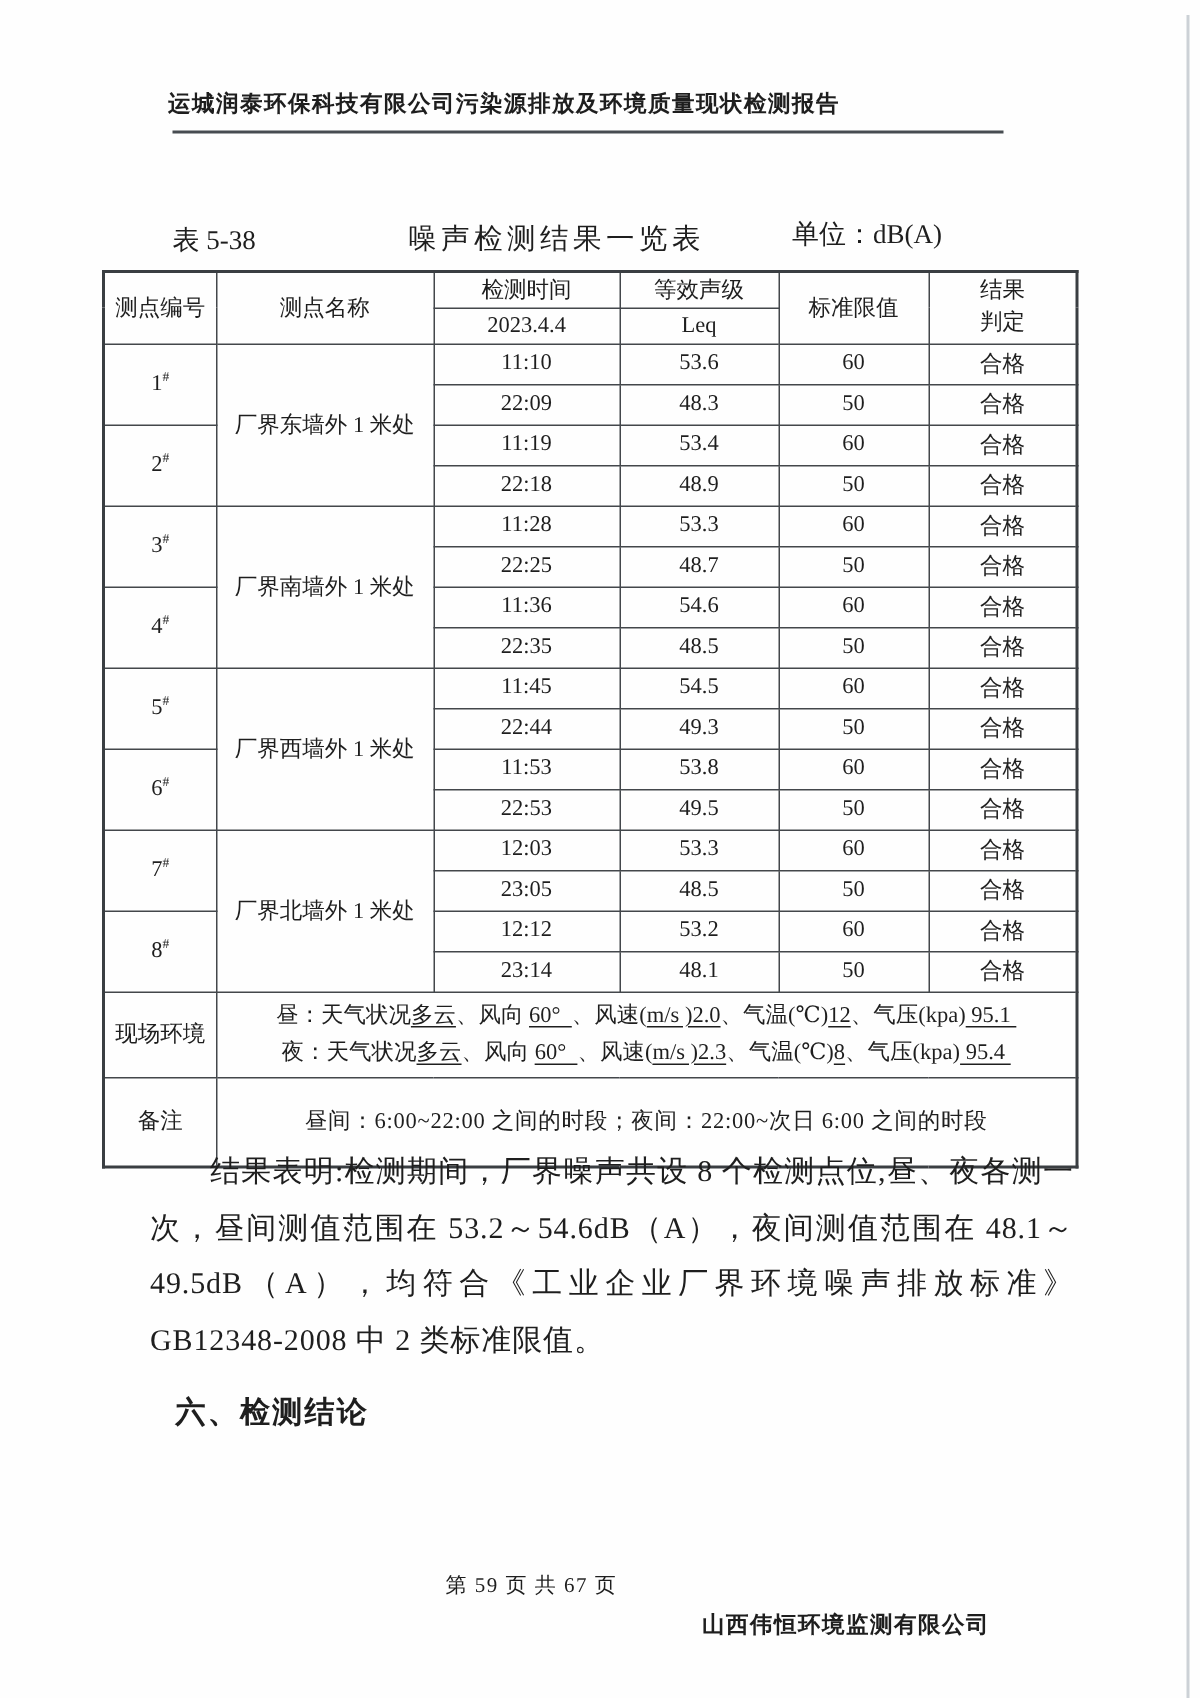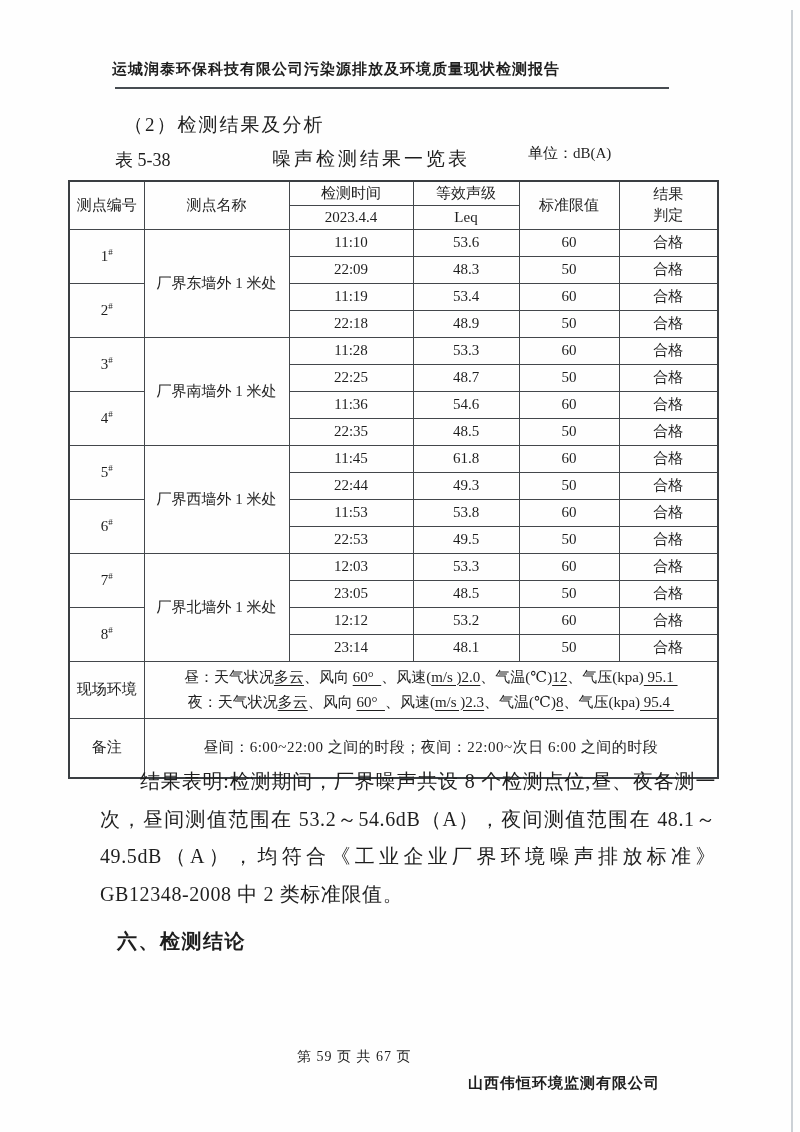--- a/index.html
+++ b/index.html
@@ -9,21 +9,21 @@
   .edge-right { position:absolute; left:791px; top:10px; width:2px; height:1122px; background:#ccd1d6; }
 
   .doc-header { position:absolute; top:60px; left:0; width:672px; text-align:center;
                 font-size:15px; font-weight:700; letter-spacing:1px; }
   .header-rule { position:absolute; top:87px; left:115px; width:554px; height:2px; background:#474c51; }
 
   .section-title { position:absolute; top:112px; left:124px; font-size:19px; letter-spacing:2px; }
 
   .tbl-label { position:absolute; top:148px; left:115px; font-size:18px; }
   .tbl-title { position:absolute; top:146px; left:272px; font-size:19px; letter-spacing:3px; }
-  .tbl-unit  { position:absolute; top:144px; left:528px; font-size:15px; }
+  .tbl-unit  { position:absolute; top:144px; left:528px; font-size:18px; }
 
   table.noise { position:absolute; top:180px; left:68px; width:649px;
                 border-collapse:collapse; table-layout:fixed;
                 border:2px solid #3a3e42; }
   table.noise td { border:1px solid #43474b; text-align:center; vertical-align:middle;
                    font-size:15px; padding:0 2px; overflow:hidden; }
   tr.hdr td { font-size:15px; }
   tr.h24 { height:24px; }
   tr.d27 { height:27px; }
   tr.env-row { height:57px; }
@@ -45,21 +45,20 @@
 </style>
 </head>
 <body>
 
 <div class="page">
   <div class="edge-right"></div>
 
   <div class="doc-header">运城润泰环保科技有限公司污染源排放及环境质量现状检测报告</div>
   <div class="header-rule"></div>
 
-  <div class="section-title">（2）检测结果及分析</div>
 
   <div class="tbl-label">表 5-38</div>
   <div class="tbl-title">噪声检测结果一览表</div>
   <div class="tbl-unit">单位：dB(A)</div>
 
   <table class="noise">
     <colgroup>
       <col style="width:75px">
         <col style="width:145px">
         <col style="width:124px">
@@ -139,21 +138,21 @@
         <td>22:35</td>
         <td>48.5</td>
         <td>50</td>
         <td>合格</td>
       </tr>
 
       <tr class="d27">
         <td rowspan="2"><span>5</span><sup class="hash">#</sup></td>
         <td rowspan="4">厂界西墙外 1 米处</td>
         <td>11:45</td>
-        <td>61.8</td>
+        <td>54.5</td>
         <td>60</td>
         <td>合格</td>
       </tr>
       <tr class="d27">
         <td>22:44</td>
         <td>49.3</td>
         <td>50</td>
         <td>合格</td>
       </tr>
 

